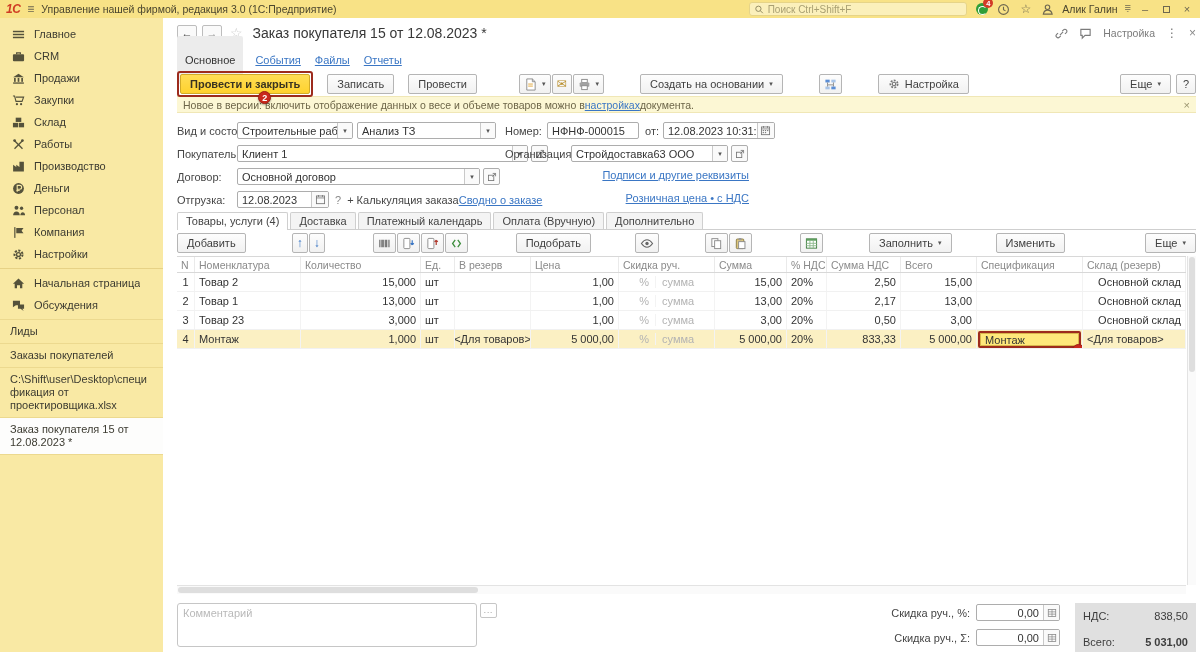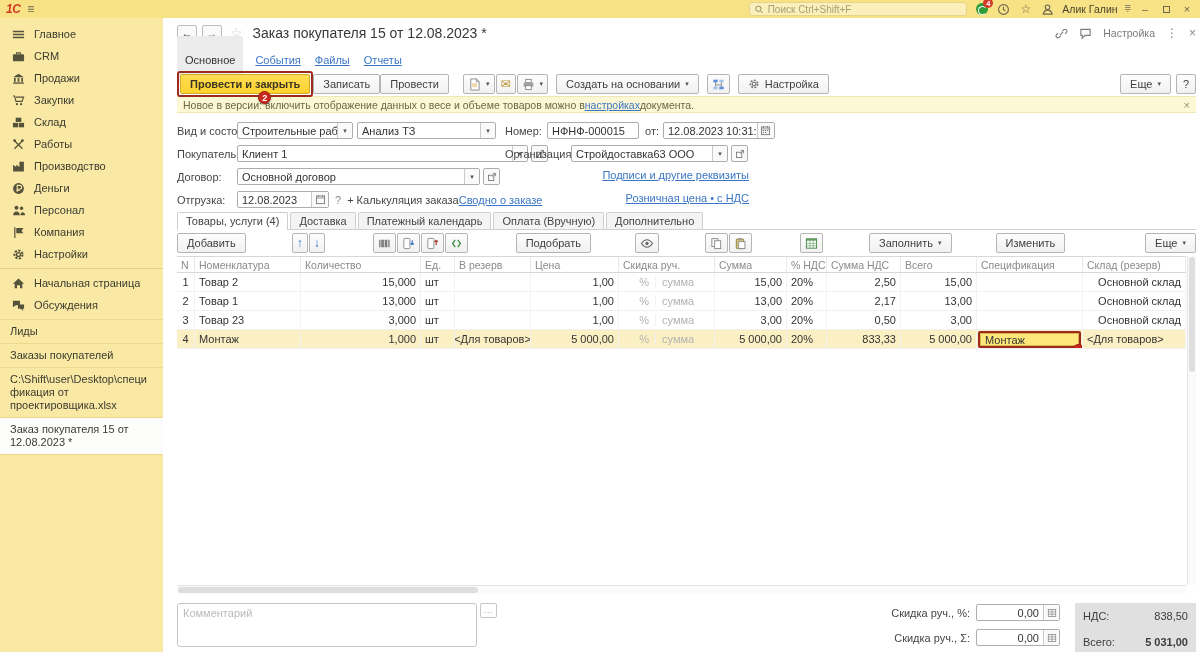--- a/index.html
+++ b/index.html
@@ -49,21 +49,21 @@
   .doc-right { margin-left:auto; display:flex; align-items:center; gap:11px; color:#7b7b7b; }
   .doc-right .txt { font-size:10.5px; }
   .doc-right .dots { font-size:12px; }
   .doc-right .cls { font-size:12px; color:#8a8a8a; }
 
   .nav-tabs { height:24px; flex:none; display:flex; align-items:center; gap:10px; }
   .ntab { padding:18px 8px; white-space:nowrap; }
   .ntab.active { background:#ececec; border-radius:2px; color:#333; }
   .ntab.lnk { color:#3a76c4; text-decoration:underline; padding:2px 2px; }
 
-  .toolbar { height:24px; flex:none; display:flex; align-items:center; gap:0; }
+  .toolbar { height:24px; flex:none; display:flex; align-items:center; gap:14px; }
   .btn { height:20px; border:1px solid #b5b5b5; border-radius:2px; background:linear-gradient(#fdfdfd,#f1f1f1); padding:0 9px; font-size:11px; color:#3f3f3f; display:inline-flex; align-items:center; gap:5px; white-space:nowrap; cursor:default; }
   .btn.icon-only { padding:0 4px; }
   .btn .caret { font-size:7px; color:#555; }
   .btn.primary { background:linear-gradient(#ffdd55,#ffd22e); border-color:#d2ab28; font-weight:bold; color:#3a3420; }
   .annot-box { position:relative; display:inline-flex; border:2px solid #9d2b1d; border-radius:3px; padding:1px; }
   .badge { position:absolute; width:13px; height:13px; background:#c9281c; border:1px solid #a01f15; border-radius:50%; color:#fff; font-size:9px; font-weight:bold; display:flex; align-items:center; justify-content:center; box-shadow:0 1px 2px rgba(0,0,0,.35); z-index:5; }
   .badge-post { bottom:-9px; left:60%; }
   .grp { display:flex; gap:1px; }
   .tb-right { margin-left:auto; display:flex; gap:5px; }
 
@@ -127,20 +127,21 @@
   .totals { width:121px; height:52px; background:#e0e0e0; padding:7px 8px; display:flex; flex-direction:column; justify-content:space-between; }
   .t-row { display:flex; justify-content:space-between; color:#3c3c3c; }
   .t-row .b { font-weight:bold; }
 </style>
 </head>
 <body>
 
 <div class="titlebar">
   <span class="logo">1С</span>
   <span class="tb-menu">≡</span>
+  <span class="tb-title">Управление нашей фирмой, редакция 3.0  (1С:Предприятие)</span>
   <span class="tb-search">
     <svg width="11" height="11" viewBox="0 0 14 14">
         <circle cx="6" cy="6" r="3.6" fill="none" stroke="#8f875f" stroke-width="1.3"></circle>
         <path d="M8.8 8.8 12 12" stroke="#8f875f" stroke-width="1.3"></path>
       </svg>
     <input placeholder="Поиск Ctrl+Shift+F" style="">
   </span>
   <span class="tb-ico">
     <span class="notif-circle"></span>
     <span class="notif-badge">4</span>

